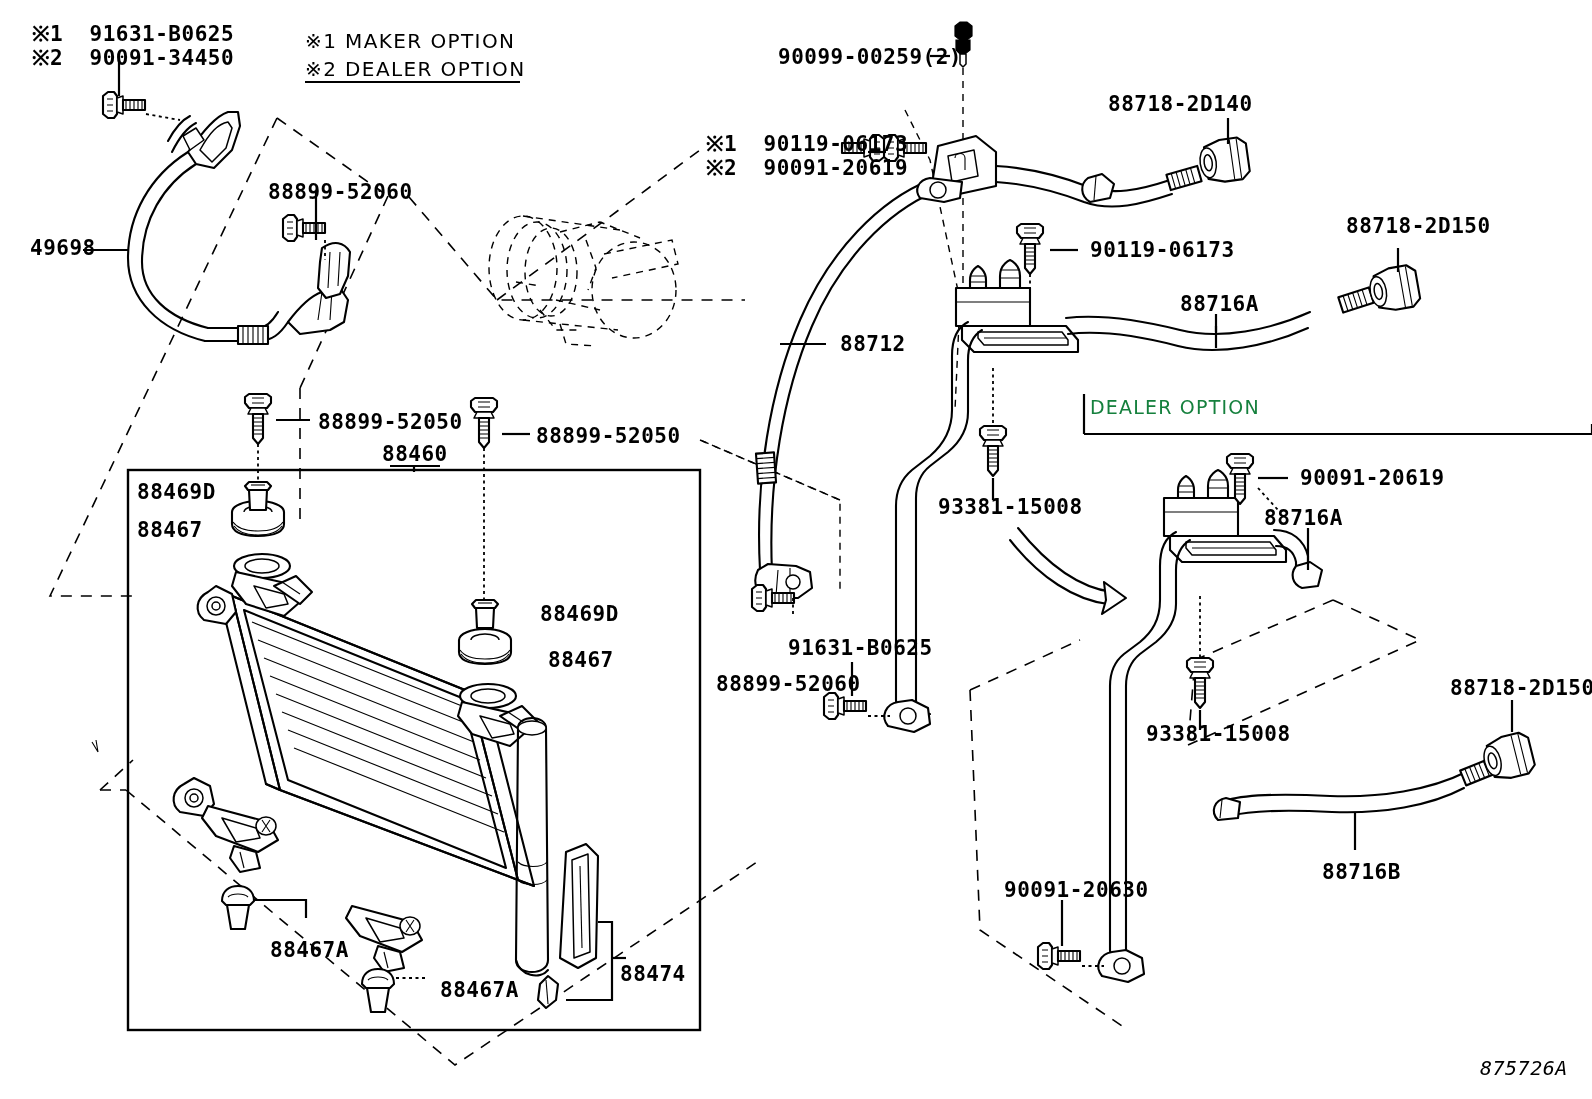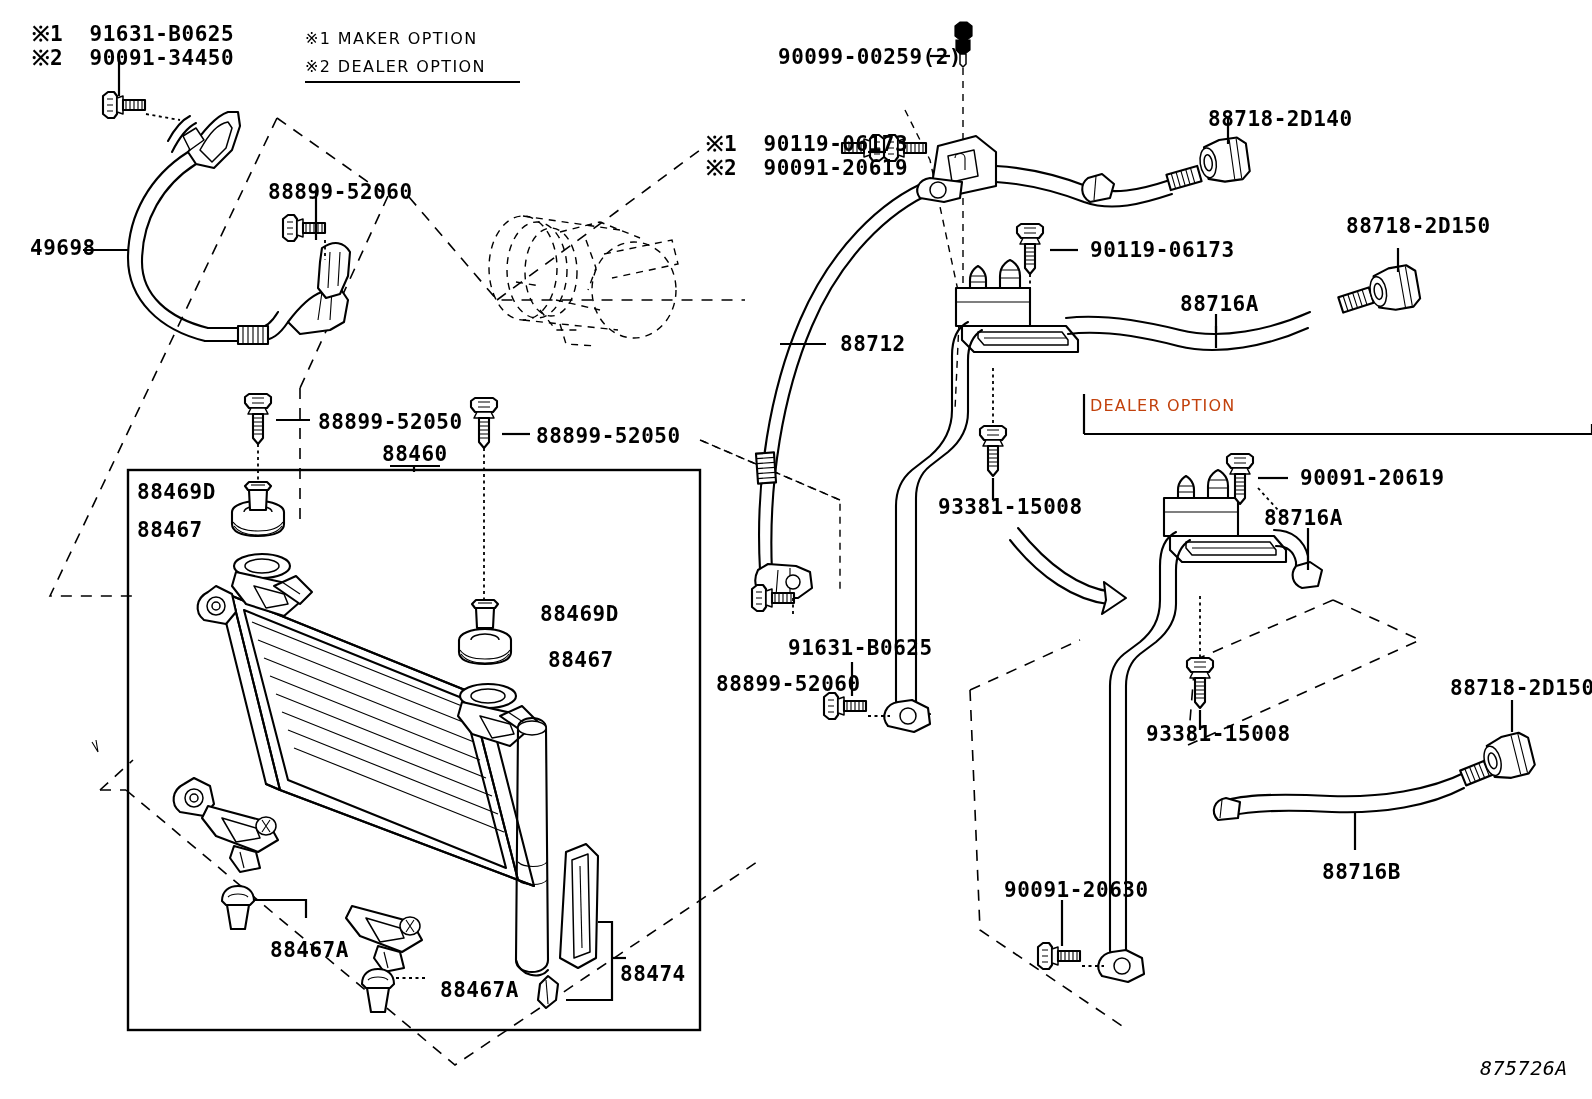--- a/index.html
+++ b/index.html
@@ -31,32 +31,32 @@
     font-size: 21px;
     font-weight: bold;
     letter-spacing: 0.5px;
     color: #000000;
     white-space: pre;
     line-height: 1.18;
   }
   .opt-title {
     position: absolute;
     font-family: "DejaVu Sans", "Liberation Sans", sans-serif;
-    font-size: 16px;
+    font-size: 20px;
     letter-spacing: 1.4px;
     color: #000;
     white-space: pre;
     line-height: 1.35;
   }
   .dealer-hdr {
     position: absolute;
     font-family: "DejaVu Sans", "Liberation Sans", sans-serif;
-    font-size: 16px;
+    font-size: 19px;
     letter-spacing: 1.2px;
-    color: #c2410c;
+    color: #15803d;
     white-space: pre;
   }
   .sheetid {
     position: absolute;
     font-family: "DejaVu Sans Mono", "Liberation Mono", monospace;
     font-size: 20px;
     letter-spacing: 0.5px;
     color: #000;
   }
 </style>
@@ -487,21 +487,21 @@
   <div class="lbl" style="left:706px; top:156px;">※2  90091-20619</div>
 
   <div class="lbl" style="left:778px; top:45px;">90099-00259(2)</div>
 
   <div class="lbl" style="left:30px; top:236px;">49698</div>
 
   <div class="lbl" style="left:268px; top:180px;">88899-52060</div>
 
   <div class="lbl" style="left:840px; top:332px;">88712</div>
 
-  <div class="lbl" style="left:1208px; top:92px;margin-top:15px;">88718-2D140</div>
+  <div class="lbl" style="left:1108px; top:92px;">88718-2D140</div>
 
   <div class="lbl" style="left:1346px; top:214px;">88718-2D150</div>
 
   <div class="lbl" style="left:1090px; top:238px;">90119-06173</div>
 
   <div class="lbl" style="left:1180px; top:292px;">88716A</div>
 
   <div class="dealer-hdr" style="left:1090px; top:396px;">DEALER OPTION</div>
 
   <div class="lbl" style="left:938px; top:495px;">93381-15008</div>

